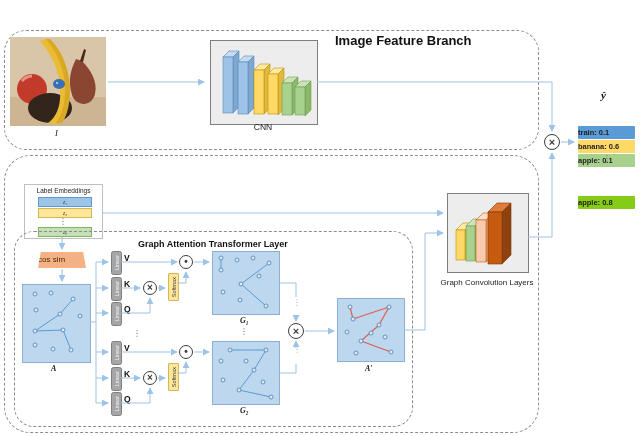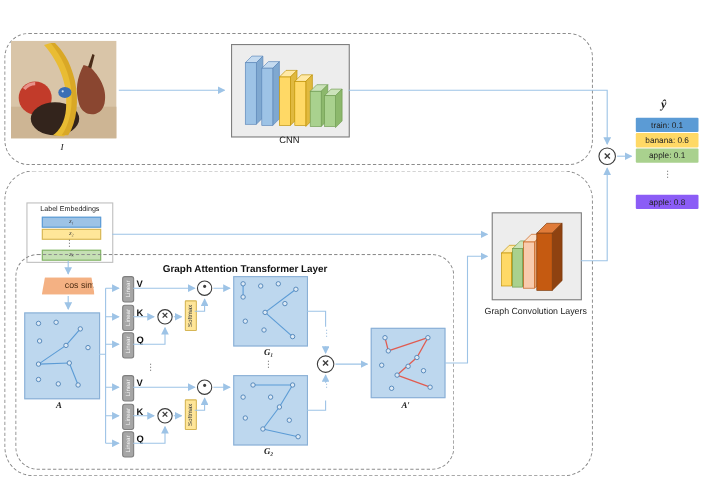--- a/index.html
+++ b/index.html
@@ -15,53 +15,54 @@
   .emb-box{background:#fff;border:1px solid #bfbfbf;}
   .emb-title{font-size:6.5px;color:#222;text-align:center;white-space:nowrap;}
   .emb-bar{height:8px;width:52px;left:13px;text-align:center;font-size:5.5px;
            font-family:"Liberation Serif",serif;font-style:italic;color:#333;line-height:8px;}
   .bar-z1{background:#9dc3e6;border:0.5px solid #5b9bd5;}
   .bar-z2{background:#ffe699;border:0.5px solid #d6b656;}
   .bar-zk{background:#c5e0b4;border:0.5px solid #82b366;}
   .dots{font-size:8px;color:#555;line-height:7px;text-align:center;}
   .dots-blue{color:#8ab0d6;}
   .cos-sim{background:#f4b183;clip-path:polygon(6% 0,94% 0,100% 100%,0 100%);
-           font-size:8px;color:#4a2a10;text-align:right;line-height:16px;}
+           font-size:8px;color:#4a2a10;text-align:left;line-height:16px;}
   .graph-box{background:#bdd7ee;border:1px solid #8ab0d6;}
   .g-label{font-family:"Liberation Serif",serif;font-style:italic;font-weight:bold;
            font-size:8px;color:#222;text-align:center;white-space:nowrap;}
   .lin-box{width:9px;height:22px;background:#a6a6a6;border:0.5px solid #7f7f7f;border-radius:2.5px;
            display:flex;align-items:center;justify-content:center;}
   .sm-box{width:9px;height:26px;background:#ffe699;border:0.5px solid #d6b656;border-radius:1px;
           display:flex;align-items:center;justify-content:center;}
   .vtext{writing-mode:vertical-rl;transform:rotate(180deg);font-size:5.5px;color:#3d3d3d;
          letter-spacing:0;white-space:nowrap;}
   .lin-box .vtext{color:#f5f5f5;}
   .vkq{font-weight:bold;font-size:8.5px;color:#111;}
   .op{width:14px;height:14px;border:1.2px solid #3c3c3c;border-radius:50%;background:#fff;
       display:flex;align-items:center;justify-content:center;font-size:10px;color:#3c3c3c;
       font-weight:bold;line-height:1;box-sizing:border-box;}
   .op-big{width:16px;height:16px;font-size:11px;}
-  .pred{width:57px;height:13px;font-size:7.5px;font-weight:normal;color:#222;text-align:center;
-        line-height:13px;border-radius:1px;}
+  .pred{width:57px;height:13px;font-size:7.5px;font-weight:bold;color:#222;text-align:left;
+        line-height:13px;border-radius:1px;margin-top:19px;}
   .p0{background:#5b9bd5;}
   .p1{background:#ffd966;}
   .p2{background:#a9d18e;}
-  .p3{background:#8b5cf6;}
+  .p3{background:#84cc16;}
   .yhat{font-family:"Liberation Serif",serif;font-style:italic;font-weight:bold;font-size:11px;color:#111;}
   .ital{font-family:"Liberation Serif",serif;font-style:italic;font-size:8.5px;color:#222;}
   svg{display:block;}
 </style>
 </head>
 <body>
 
 <div id="page">
 
 
   <div class="abs branch-box" style="left:4px;top:30px;width:533px;height:118px;"></div>
+  <div class="abs branch-title" style="left:335px;top:33px;">Image Feature Branch</div>
 
   <div class="abs" style="left:10px;top:37px;">
     <svg width="96" height="89" viewBox="0 0 96 89">
       <rect x="0" y="0" width="96" height="89" fill="#d9c5a8"></rect>
       <rect x="0" y="60" width="96" height="29" fill="#cdb594"></rect>
       <path d="M66,22 C60,34 58,44 62,58 C66,70 82,70 85,57 C88,44 80,32 72,24 Z" fill="#8a4630"></path>
       <path d="M70,24 L74,12 L76,13 L73,25 Z" fill="#4a2c18"></path>
       <circle cx="22" cy="52" r="15" fill="#c23b2a"></circle>
       <path d="M12,44 a13,13 0 0,1 10,-5" stroke="#e8938a" stroke-width="3" fill="none"></path>
       <ellipse cx="40" cy="71" rx="22" ry="15" fill="#33241c"></ellipse>
@@ -115,21 +116,21 @@
 
   <div class="abs emb-box" style="left:24px;top:184px;width:77px;height:53px;">
     <div class="emb-title" style="margin-top:2px;">Label Embeddings</div>
     <div class="abs emb-bar bar-z1" style="top:12px;">z₁</div>
     <div class="abs emb-bar bar-z2" style="top:23px;">z₂</div>
     <div class="abs dots" style="top:33px;left:34px;">⋮</div>
     <div class="abs emb-bar bar-zk" style="top:42px;">zₖ</div>
   </div>
 
   <div class="abs branch-box" style="left:14px;top:231px;width:397px;height:194px;border-radius:20px;"></div>
-  <div class="abs inner-title" style="left:148px;top:239px;">Graph Attention Transformer Layer</div>
+  <div class="abs inner-title" style="left:138px;top:239px;">Graph Attention Transformer Layer</div>
 
   <div class="abs cos-sim" style="left:38px;top:252px;width:48px;height:16px;">cos sim</div>
 
   <div class="abs graph-box" style="left:22px;top:284px;width:67px;height:77px;">
     <svg width="67" height="77" viewBox="0 0 67 77">
       <g stroke="#5b9bd5" stroke-width="1" fill="none">
         <path d="M50,14 L37,29"></path>
           <path d="M37,29 L12,46"></path>
           <path d="M12,46 L40,45"></path>
           <path d="M40,45 L48,65"></path>

